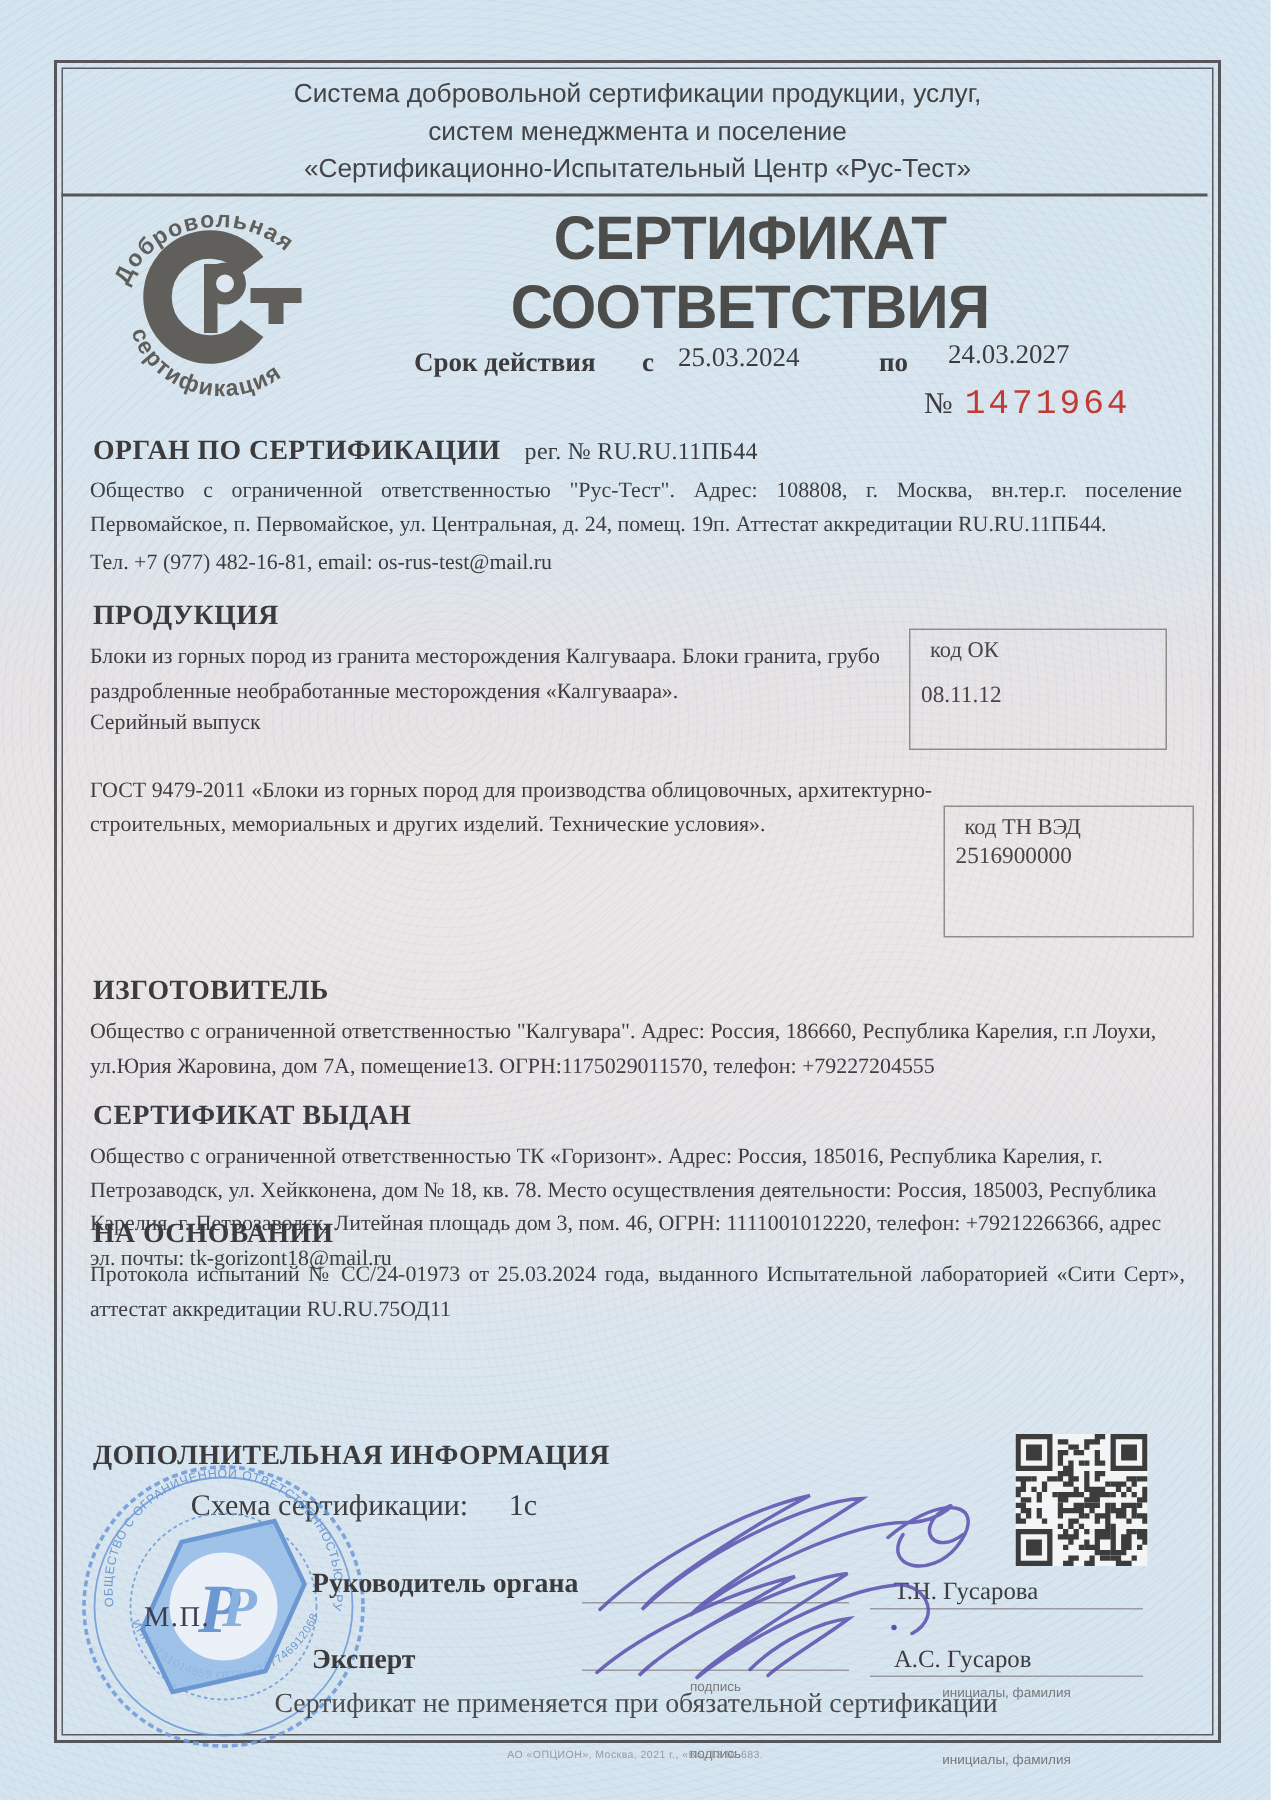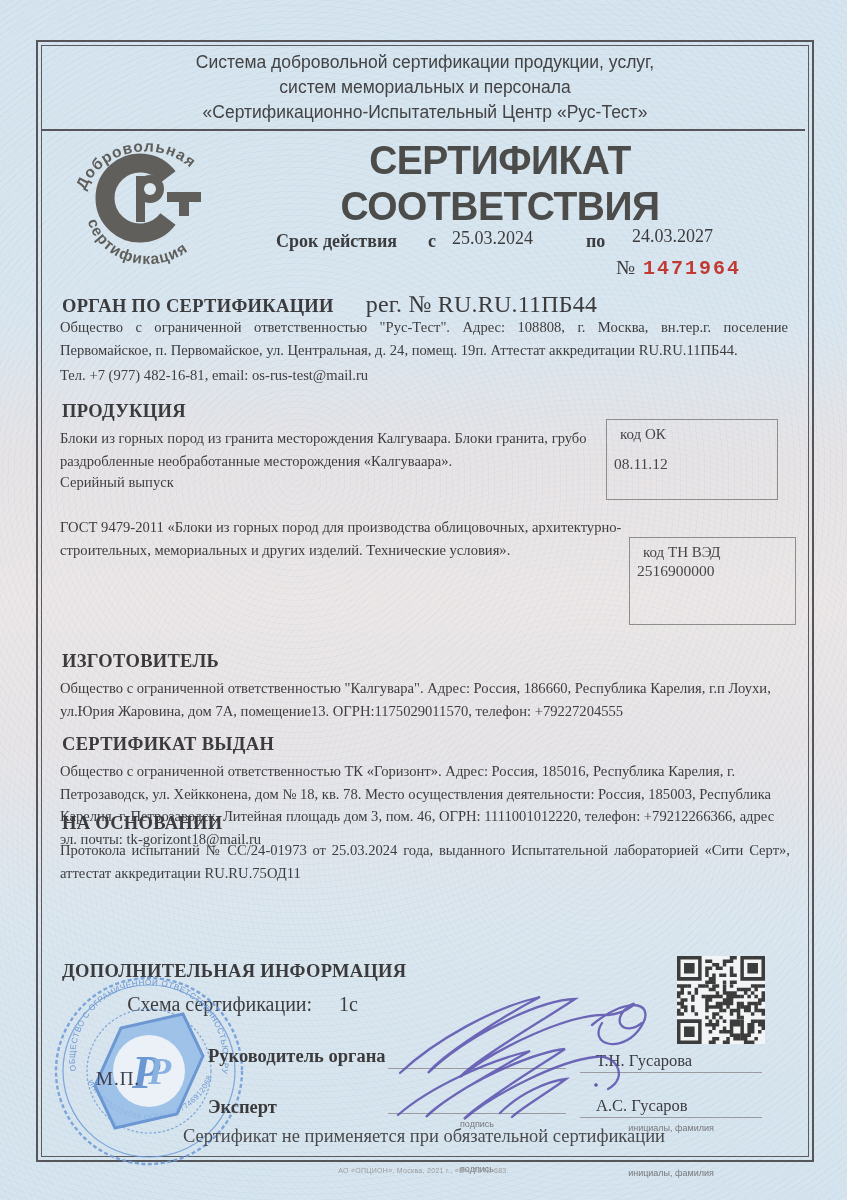--- a/index.html
+++ b/index.html
@@ -18,23 +18,23 @@
   .hdr-text{position:absolute; left:120px; top:50px; width:610px; text-align:center;
     font-family:"Liberation Sans", sans-serif; font-size:17.5px; line-height:1.42; color:#434345;}
   .big-title{position:absolute; left:205px; top:139px; width:590px; text-align:center;
     font-family:"Liberation Sans", sans-serif; font-weight:800; font-size:39px; letter-spacing:-0.5px;
     color:#4c4c4a; transform:scaleY(1.05);}
   .cert-no{position:absolute; left:276px; top:201px; font-size:19px; color:#3c3c3e; letter-spacing:.3px;}
   .validity{position:absolute; left:276px; top:231px; font-size:18px; color:#3c3c3e;}
   .validity b{font-weight:700;}
   .v-abs{position:absolute; top:0; white-space:nowrap;}
   .blank-no{position:absolute; left:616px; top:256px; font-size:20px; color:#3c3c3e;}
-  .blank-no .num{font-family:"Liberation Mono", monospace; letter-spacing:2px; font-size:20px; margin-left:8px;font-weight:bold;}
+  .blank-no .num{font-family:"Liberation Mono", monospace; letter-spacing:2px; font-size:23px; margin-left:8px;}
   .sec-h{position:absolute; font-weight:700; font-size:18.5px; color:#3b3b3d; letter-spacing:.3px; white-space:nowrap;}
-  .sec-h .reg{font-weight:400; font-size:24px; margin-left:32px; letter-spacing:.2px;}
+  .sec-h .reg{font-weight:400; font-size:16px; margin-left:16px; letter-spacing:.2px;}
   .sec-b{position:absolute; font-size:14.6px; line-height:1.55; color:#3d3d3f; text-align:justify;}
   .code-box{position:absolute; border:1px solid #8d8d8a; font-size:15px; color:#46464a;}
   .code-box .lbl{margin:6px 0 0 13px;}
   .code-box .val{margin:12px 0 0 7px; font-size:15.5px;}
   .small-cap{font-size:9px; color:#77777b; font-family:"Liberation Sans", sans-serif;margin-top:48px;}
   .sig-line{position:absolute; border-bottom:1px solid #9a9aa0; height:0;}
   .sig-label{position:absolute; font-weight:700; font-size:18.5px; color:#3b3b3d; white-space:nowrap;}
   .sig-name{position:absolute; font-size:16.5px; color:#3c3c40; white-space:nowrap;}
   .cap-center{position:absolute; text-align:center;}
   .notice{position:absolute; left:118px; top:1126px; width:612px; text-align:center; font-size:18.5px; color:#4a4a4c;}
@@ -46,21 +46,21 @@
 </head>
 <body>
 
 <div class="page">
 
   <div class="frame"></div>
   <div class="hdr-box"></div>
 
   <div class="hdr-text">
     <div>Система добровольной сертификации продукции, услуг,</div>
-    <div>систем мемориальных и персонала</div>
+    <div>систем менеджмента и поселение</div>
     <div>«Сертификационно-Испытательный Центр «Рус-Тест»</div>
   </div>
 
   <svg class="abs" style="left:70px;top:134px;" width="150" height="132" viewBox="0 0 150 132">
     <defs>
       <path id="arcT" d="M 12 70 A 64 58 0 0 1 138 62"></path>
       <path id="arcB" d="M 16 76 A 62 56 0 0 0 140 72"></path>
     </defs>
     <text font-family="Liberation Sans, sans-serif" font-size="15.5" font-weight="700" fill="#5f5e5a" letter-spacing="1">
       <textPath href="#arcT" startOffset="8%">Добровольная</textPath>

